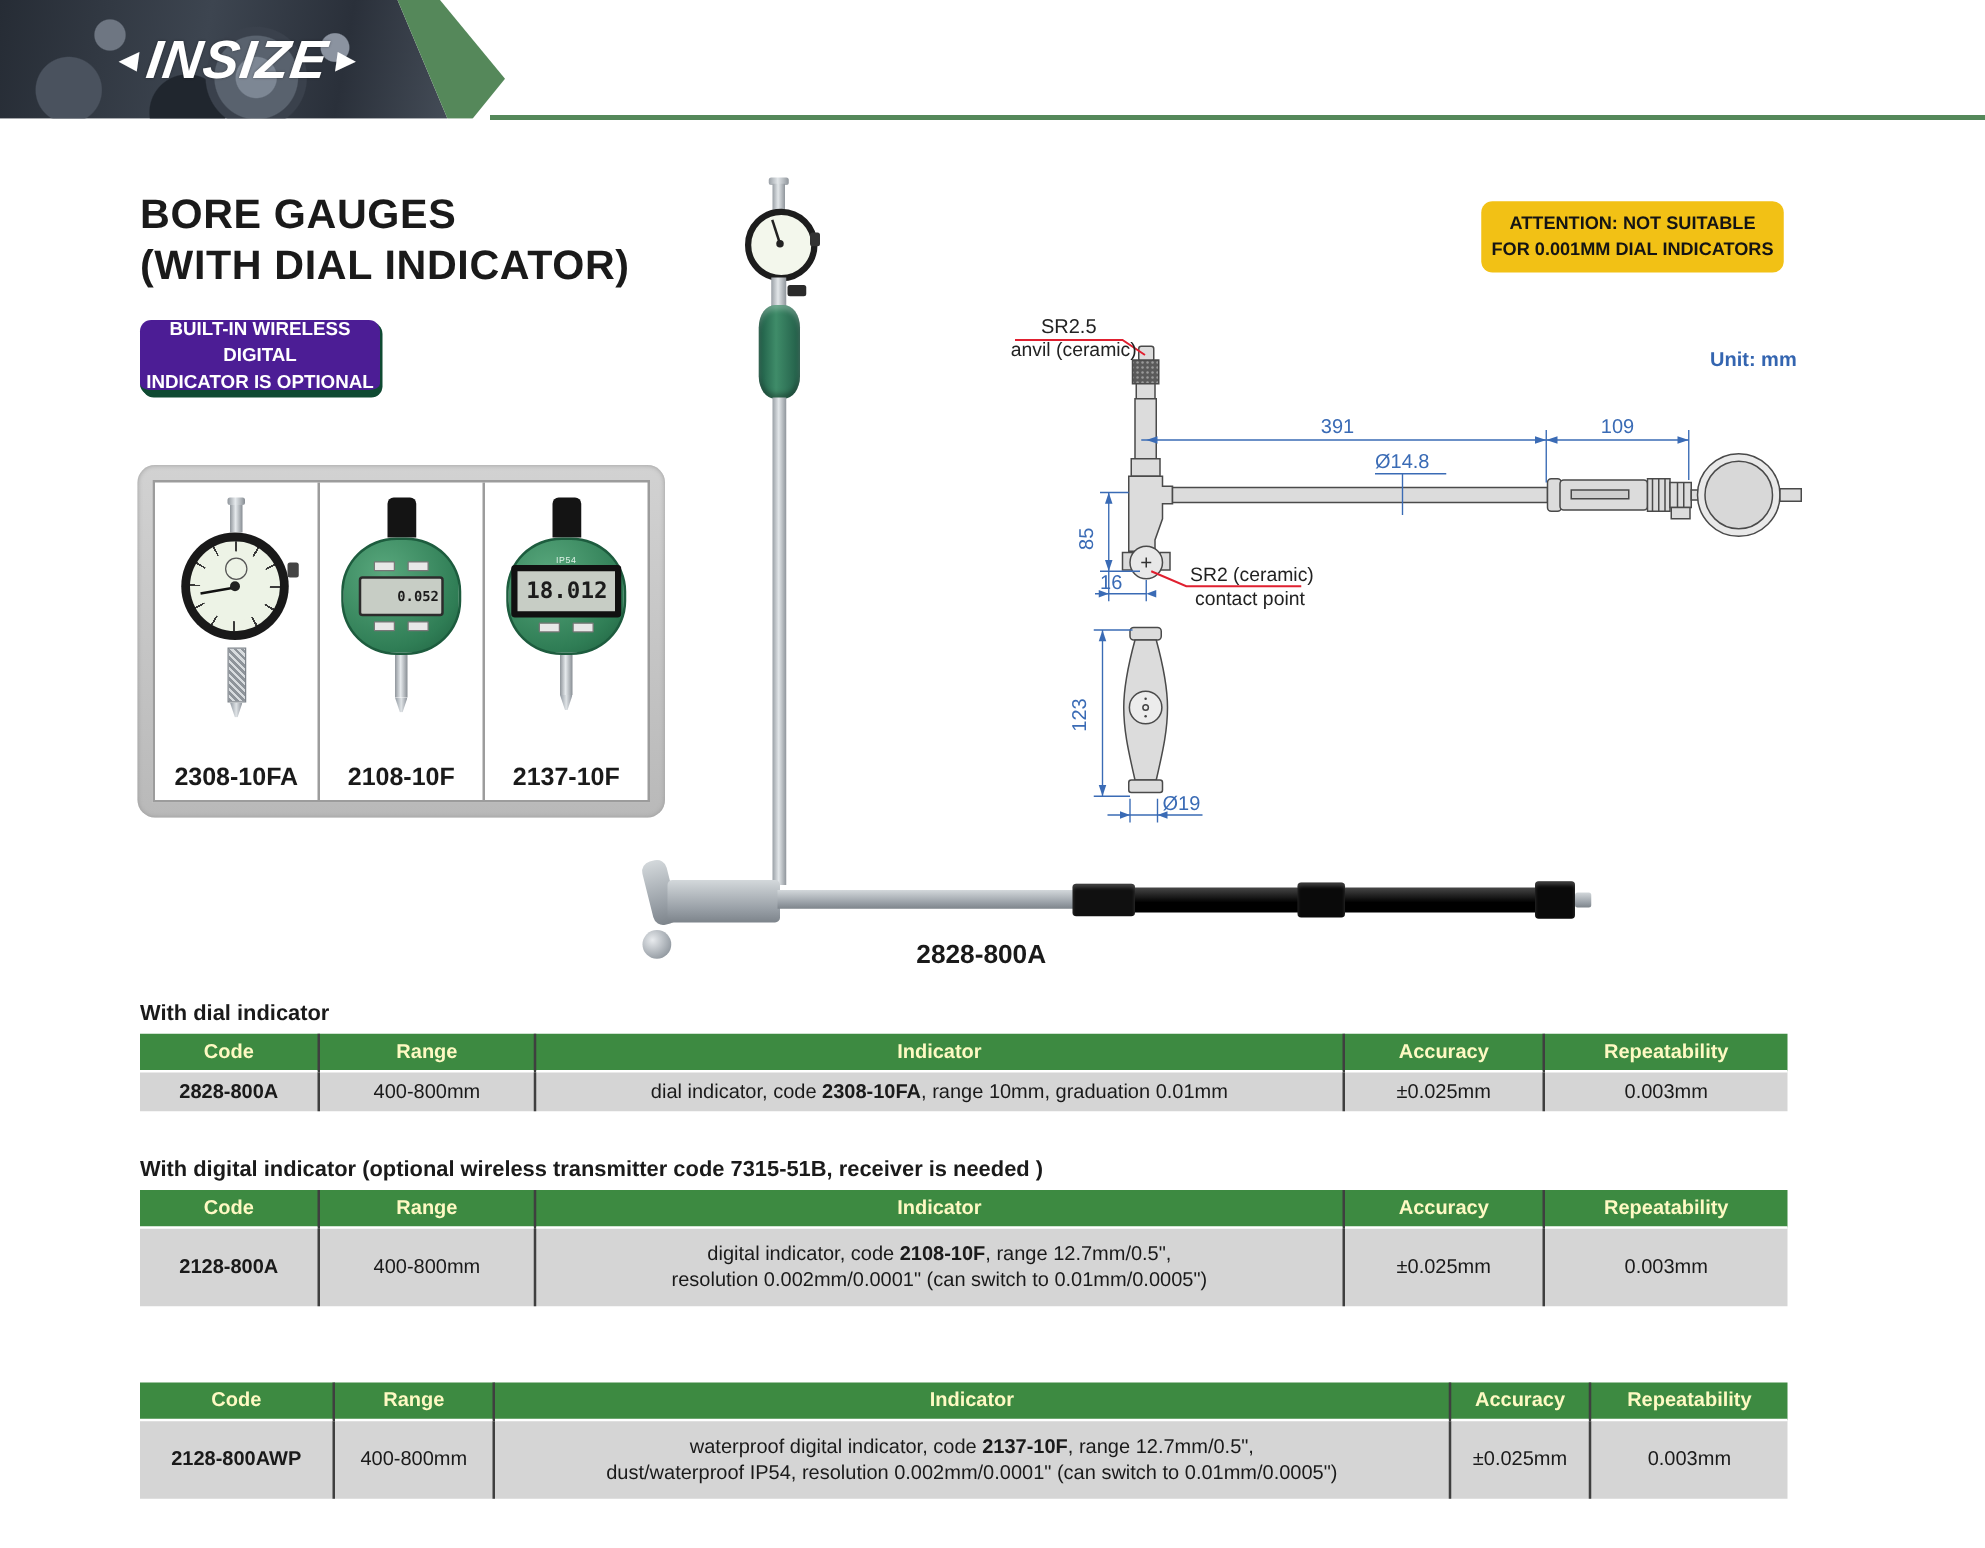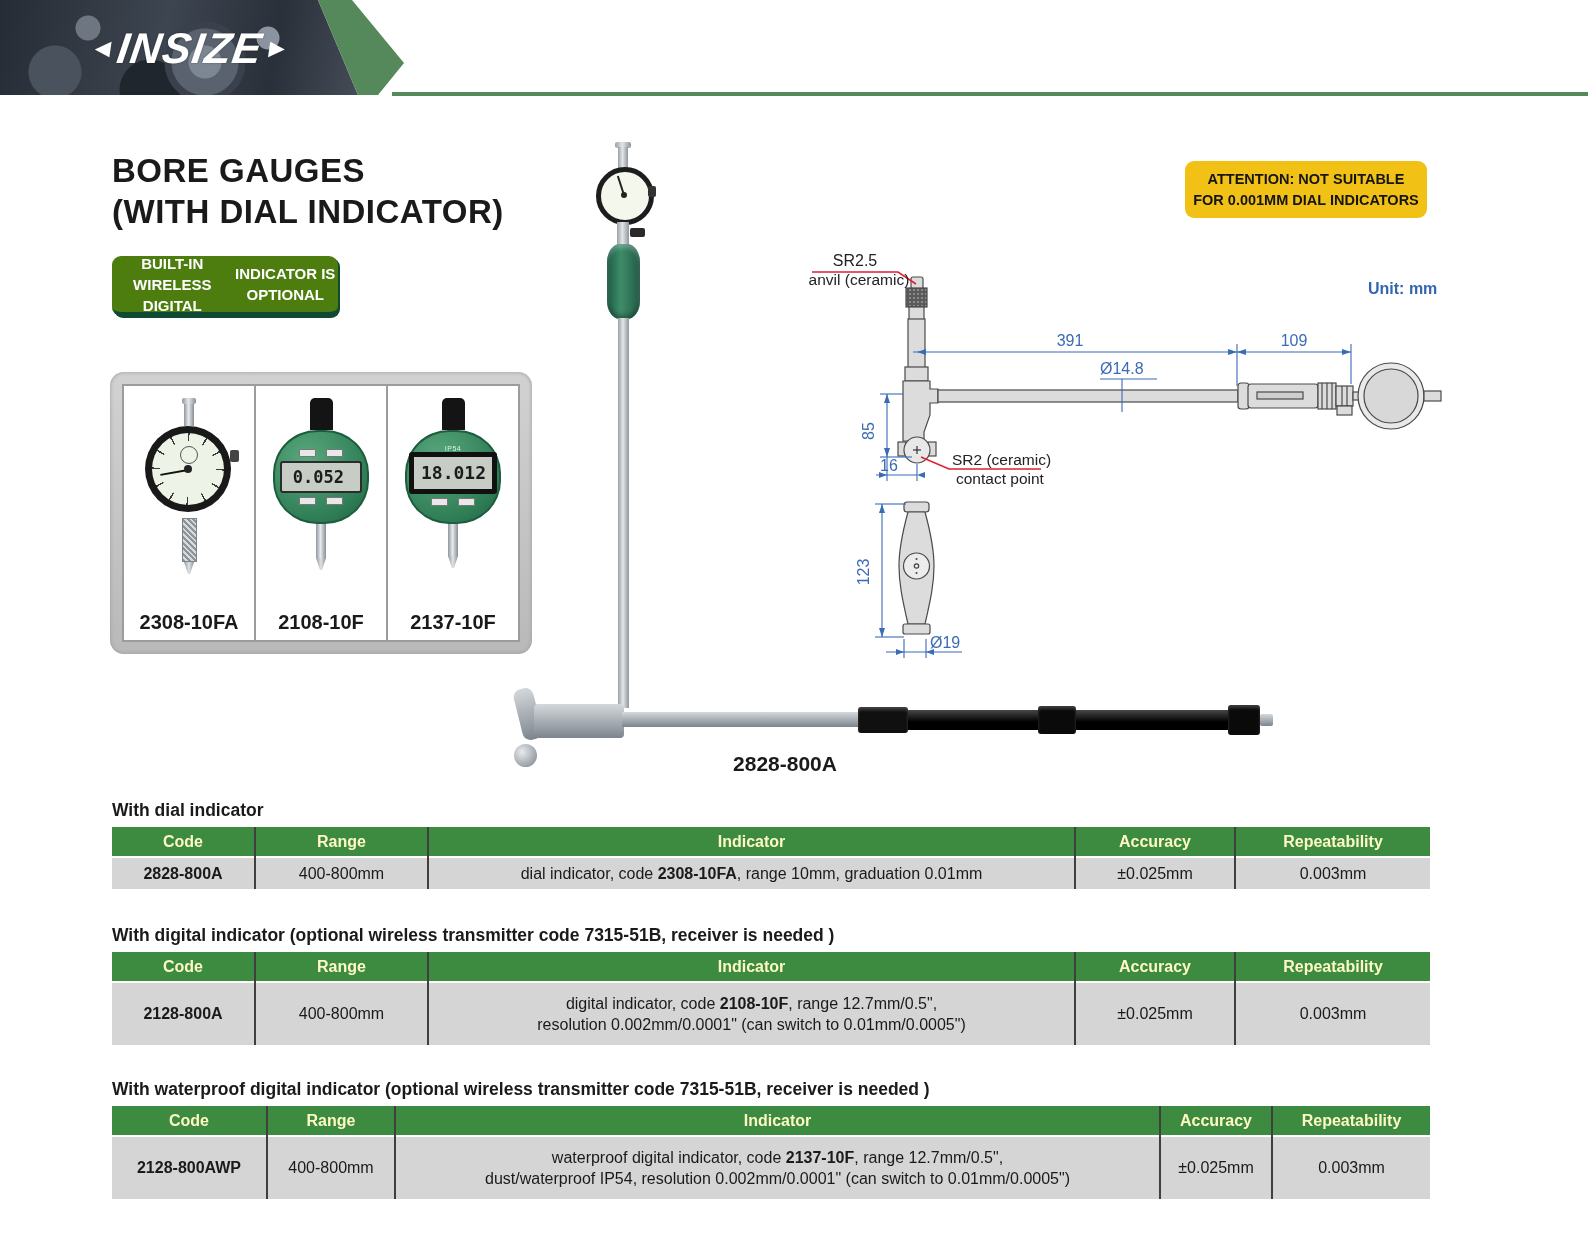--- a/index.html
+++ b/index.html
@@ -20,23 +20,23 @@
   .hdr-chevron{left:0;top:0;width:420px;height:95px;background:#55885a;
     clip-path:polygon(318px 0,352px 0,404px 63px,378px 95px,358px 95px);}
   .hdr-logo{left:70px;top:22px;width:240px;height:52px;display:flex;align-items:center;justify-content:center;
     color:#fff;gap:2px;transform:skewX(-8deg);}
   .logo-text{font-size:43px;font-weight:bold;font-style:italic;letter-spacing:1px;text-shadow:0 0 2px rgba(0,0,0,.4);}
   .logo-arrow{font-size:26px;line-height:1;}
   .hdr-rule{left:392px;top:92px;width:1196px;height:4px;background:#55885a;}
 
   
   .page-title{left:112px;top:150px;font-size:33px;font-weight:bold;line-height:1.25;letter-spacing:.5px;}
-  .opt-badge{left:112px;top:256px;width:226px;height:56px;background:#4d7c0f;border-radius:9px;
+  .opt-badge{left:112px;top:256px;width:192px;height:56px;background:#4c1d95;border-radius:9px;
     border-bottom:4px solid #0f4a32;box-shadow:2px 2px 0 #0f4a32;
-    display:flex;flex-direction:row;align-items:center;justify-content:center;
+    display:flex;flex-direction:column;align-items:center;justify-content:center;
     color:#fff;font-weight:bold;font-size:15px;line-height:1.4;text-align:center;}
   .attn-box{left:1185px;top:161px;width:242px;height:57px;background:#f2c115;border-radius:9px;
     display:flex;flex-direction:column;align-items:center;justify-content:center;
     color:#141414;font-weight:bold;font-size:14.5px;line-height:1.4;text-align:left;}
   .unit-label{left:1368px;top:280px;font-size:16px;color:#3465b0;font-weight:bold;}
 
   
   .panel{left:110px;top:372px;width:422px;height:282px;border-radius:14px;
     background:linear-gradient(#d2d2d2,#b9b9b9);box-shadow:inset 0 0 4px #9a9a9a;}
   .panel-inner{position:absolute;left:12px;top:12px;right:12px;bottom:12px;background:#fff;
@@ -57,21 +57,21 @@
   .subdial{position:absolute;left:37px;top:20px;width:16px;height:16px;border-radius:50%;border:1.5px solid #555;}
   .side-knob{position:absolute;right:-4px;top:24px;width:9px;height:12px;background:#444;border-radius:2px;}
   .knurl{width:13px;height:42px;background:repeating-linear-gradient(45deg,#8e949a 0 2px,#d7dbde 2px 4px);border:1px solid #7d838a;}
   .tip{width:10px;height:12px;background:linear-gradient(90deg,#9098a0,#dfe3e6,#8a9098);clip-path:polygon(0 0,100% 0,60% 100%,40% 100%);}
   .digi-cap{width:23px;height:32px;background:#141414;border-radius:5px 5px 0 0;}
   .digi-body{position:relative;width:92px;height:90px;border-radius:46%;
     background:radial-gradient(circle at 35% 30%,#59a87d,#2f7d55 70%,#1f5f3f);border:2px solid #1d5c3e;
     display:flex;flex-direction:column;align-items:center;justify-content:center;}
   .lcd{background:#c7cdc5;border:2px solid #2c2c2c;border-radius:3px;color:#1c1c1c;
     font-family:"DejaVu Sans Mono",monospace;font-weight:bold;display:flex;align-items:center;justify-content:flex-end;}
-  .lcd-1{width:62px;height:28px;font-size:17px;padding-right:16px;}
+  .lcd-1{width:62px;height:28px;font-size:11px;padding-right:2px;}
   .lcd-2{width:72px;height:32px;font-size:18px;border:5px solid #111;padding-right:6px;}
   .btn-row{display:flex;gap:10px;margin:4px 0;}
   .btn{width:15px;height:6px;background:#e8e8e8;border-radius:1px;border:1px solid #777;}
   .ip54{font-size:7px;color:#0d3;color:#dff3e7;letter-spacing:.5px;}
 
   
   .pg-grip{left:607px;top:244px;width:33px;height:75px;border-radius:13px/18px;
     background:linear-gradient(90deg,#1d5b45,#3f8c69 42%,#215c47);
     box-shadow:inset 0 4px 4px rgba(255,255,255,.25), inset 0 -4px 4px rgba(0,0,0,.3);}
   .pg-dial{left:596px;top:167px;width:48px;height:48px;border-radius:50%;background:#f3f7ec;border:5px solid #1d1d1d;}
@@ -367,21 +367,20 @@
         <td class="ind-cell ind-left">
             <div><span>digital indicator, code </span><b>2108-10F</b><span>, range 12.7mm/0.5",</span></div>
             <div><span>resolution 0.002mm/0.0001" (can switch to 0.01mm/0.0005")</span></div>
           </td>
         <td>±0.025mm</td>
         <td>0.003mm</td>
       </tr>
     </tbody>
   </table>
 
-  <div class="abs sec-heading" style="top:1079px;">With waterproof digital indicator (optional wireless transmitter code 7315-51B, receiver is needed )</div>
   <table class="spec" style="top:1106px;width:1318px;">
     <colgroup>
         <col style="width:155px">
         <col style="width:128px">
         <col style="width:765px">
         <col style="width:112px">
         <col style="width:158px">
       </colgroup>
     <thead>
       <tr>

